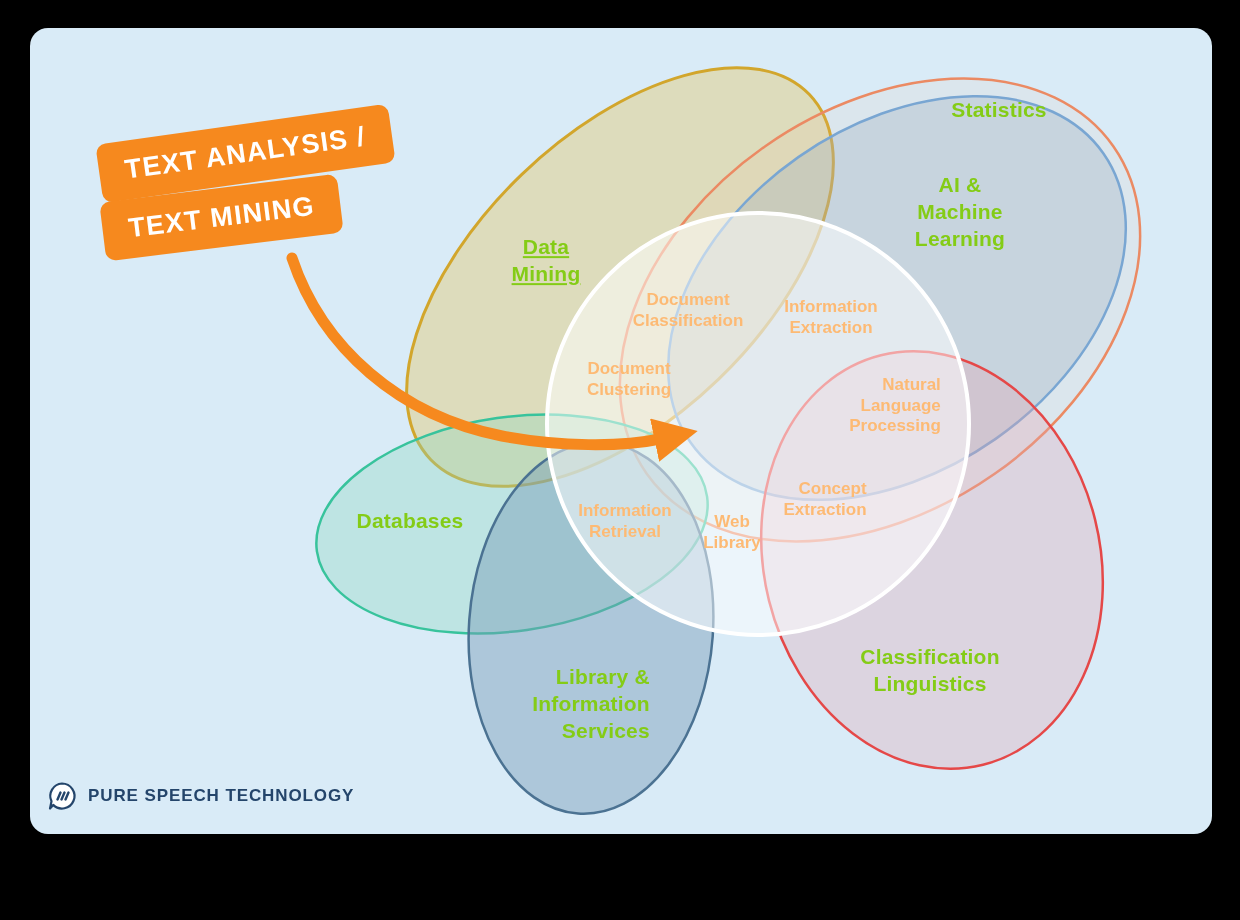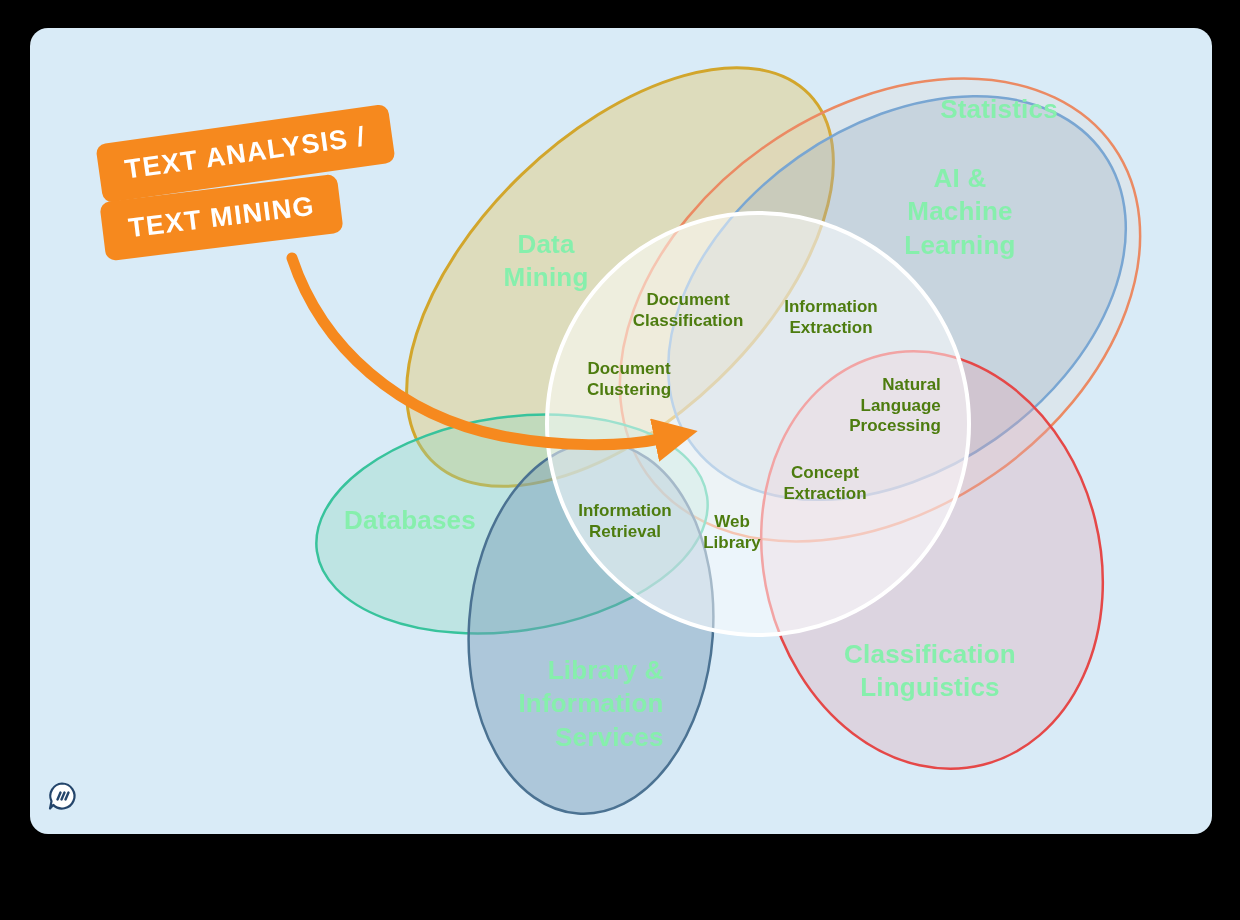--- a/index.html
+++ b/index.html
@@ -21,25 +21,25 @@
     width:1240px; height:920px;
     pointer-events:none;
   }
   .label {
     position:absolute;
     transform:translate(-50%,-50%);
     text-align:center;
     white-space:pre-line;
   }
   .field-label {
-    font-size:26px; font-weight:700; color:#86efac;
+    font-size:21px; font-weight:700; color:#84cc16;
     line-height:1.28; letter-spacing:.2px;
   }
   .term-label {
-    font-size:17px; font-weight:700; color:#4d7c0f;
+    font-size:17px; font-weight:700; color:#fdba74;
     line-height:1.22;
   }
   .badge {
     position:absolute;
     background:#f6891e; color:#ffffff;
     font-weight:700; font-size:27px; letter-spacing:1.2px;
     padding:14px 26px; border-radius:10px;
     white-space:nowrap;
   }
   .badge1 { left:98px;  top:124px; transform:rotate(-8deg); }
@@ -74,21 +74,21 @@
 
   <ellipse cx="591" cy="628" rx="122" ry="186" transform="rotate(4 591 628)" stroke-width="2.5" stroke="#4b7292" fill="rgba(120, 155, 182, 0.45)"></ellipse>
 
   <ellipse cx="932" cy="560" rx="168" ry="211" transform="rotate(-14 932 560)" stroke-width="2.5" stroke="#e54848" fill="rgba(229, 167, 178, 0.33)"></ellipse>
 
   <circle cx="758" cy="424" r="211" stroke-width="4" stroke="#ffffff" fill="rgba(255, 255, 255, 0.50)"></circle>
 
   <path d="M 292 258 C 322 348 400 416 502 436 C 560 447 622 447 660 439" fill="none" stroke-width="11" stroke-linecap="round" marker-end="url(#ah)" stroke="#f6891e"></path>
 </svg>
 
-<div class="label field-label" style="left:546px; top:261px;">Data
+<div class="label field-label" style="left:546px; top:261px;text-decoration:underline;">Data
 Mining</div>
 <div class="label field-label" style="left:960px; top:212px;">AI &amp;
 Machine
 Learning</div>
 <div class="label field-label" style="left:999px; top:110px;">Statistics</div>
 <div class="label field-label" style="left:410px; top:521px;">Databases</div>
 <div class="label field-label" style="left:591px; top:704px;text-align:right;">Library &amp;
 Information
 Services</div>
 <div class="label field-label" style="left:930px; top:671px;">Classification
@@ -96,32 +96,33 @@
 
 <div class="label term-label" style="left:688px; top:311px;">Document
 Classification</div>
 <div class="label term-label" style="left:831px; top:318px;">Information
 Extraction</div>
 <div class="label term-label" style="left:629px; top:380px;">Document
 Clustering</div>
 <div class="label term-label" style="left:895px; top:406px;text-align:right;">Natural
 Language
 Processing</div>
-<div class="label term-label" style="left:825px; top:484px;">Concept
+<div class="label term-label" style="left:825px; top:500px;text-align:right;">Concept
 Extraction</div>
 <div class="label term-label" style="left:625px; top:522px;">Information
 Retrieval</div>
 <div class="label term-label" style="left:732px; top:533px;">Web
 Library</div>
 
 <div class="badge badge1">TEXT ANALYSIS /</div>
 <div class="badge badge2">TEXT MINING</div>
 
 <div class="logo">
   <svg width="32" height="32" viewBox="0 0 32 32">
     <path d="M16 3.5 a12.5 12.5 0 1 1 -8.8 21.4 L4 28.5 l1.5 -7.2 A12.5 12.5 0 0 1 16 3.5 Z" fill="#ffffff" stroke="#24456b" stroke-width="2.2" stroke-linejoin="round"></path>
     <g stroke="#24456b" stroke-width="2.4" stroke-linecap="round">
       <line x1="11.5" y1="19.5" x2="14.5" y2="12.5"></line>
       <line x1="15.5" y1="19.5" x2="18.5" y2="12.5"></line>
       <line x1="19.5" y1="19.5" x2="22.5" y2="12.5"></line>
     </g>
   </svg>
+  <span class="logo-text">PURE SPEECH TECHNOLOGY</span>
 </div>
 
 </body></html>

